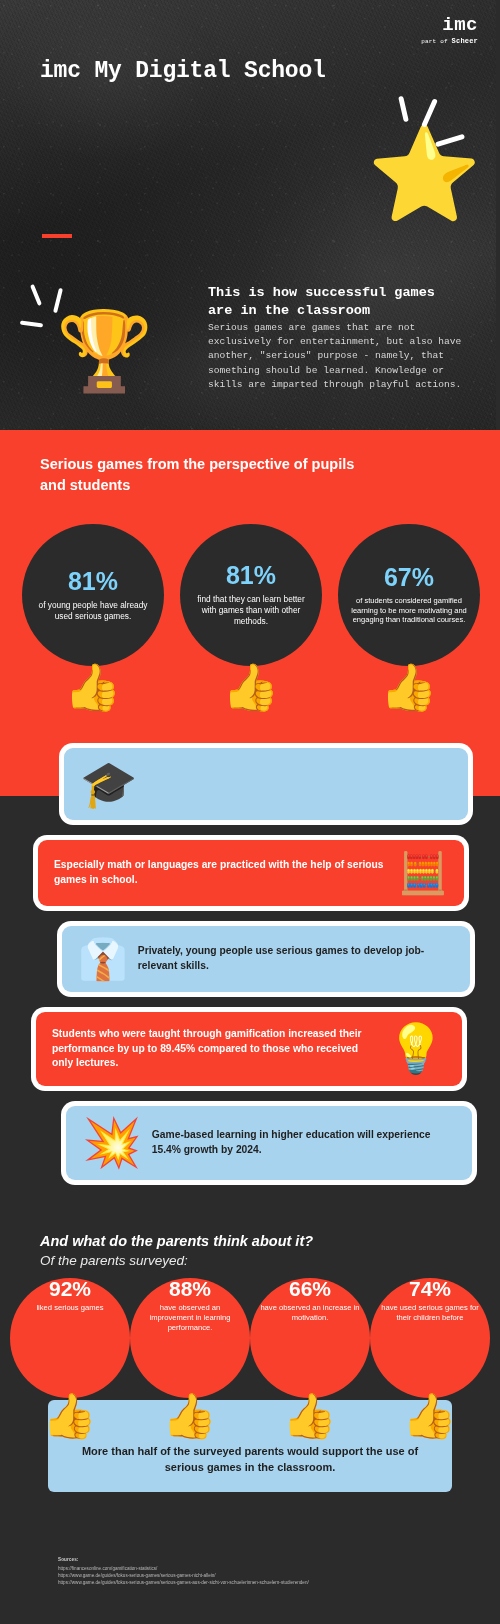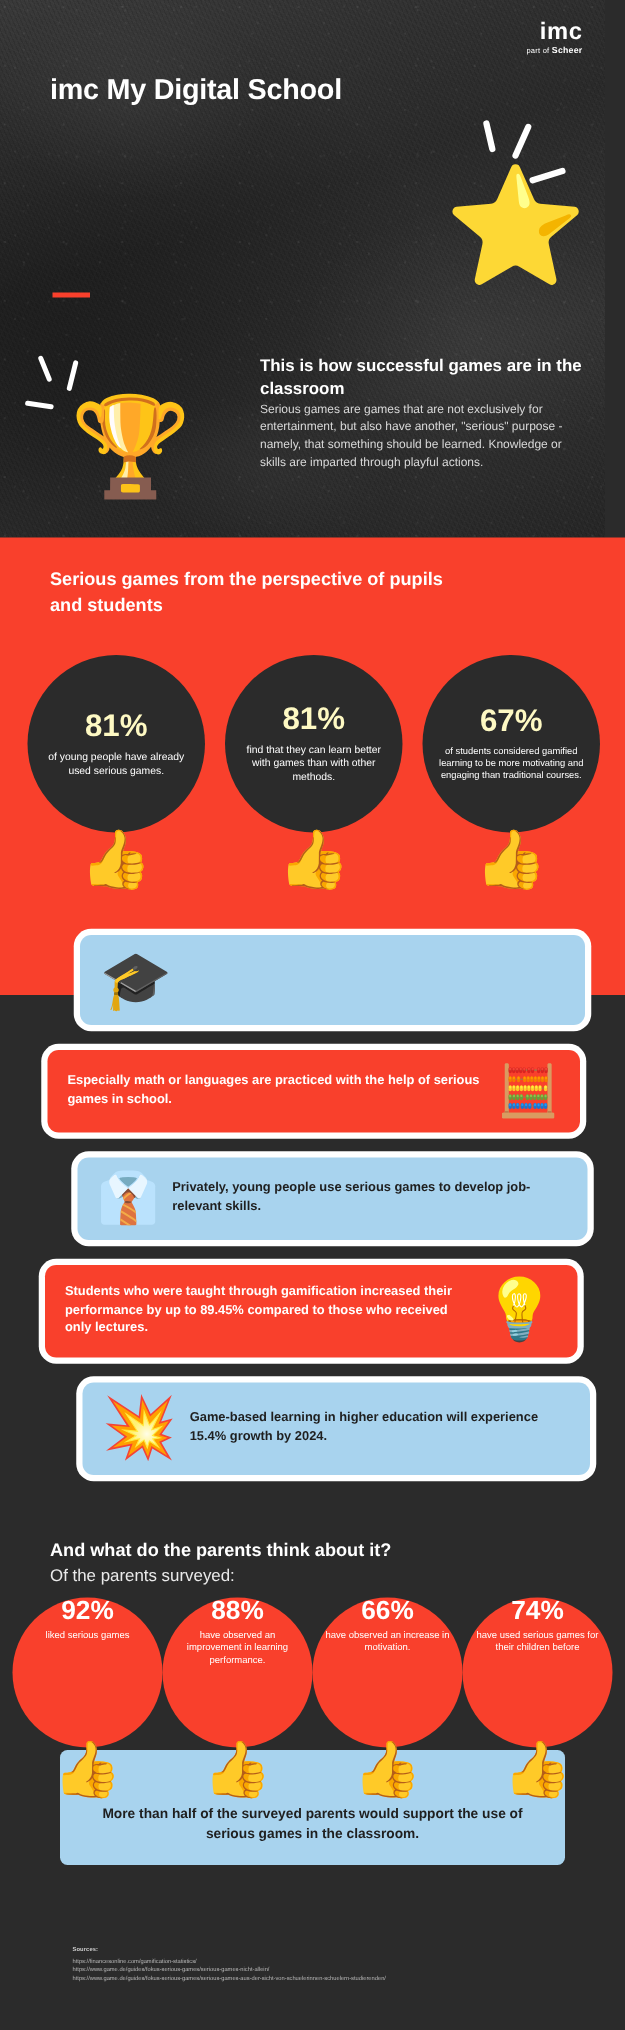--- a/index.html
+++ b/index.html
@@ -7,31 +7,32 @@
   body {
     font-family:"Liberation Sans", sans-serif;
     background:#2b2b2b;
     overflow:hidden;
     position:relative;
   }
   .page { width:500px; height:1624px; position:relative; overflow:hidden; }
 
   
   .chalk {
-    position:absolute; left:0; right:16px;
+    position:absolute; left:0; right:4px;
     background-color:#2e2e2e;
     background-image:
       radial-gradient(ellipse 160px 120px at 22% 18%, rgba(255,255,255,.045), transparent 70%),
       radial-gradient(ellipse 200px 150px at 78% 62%, rgba(255,255,255,.035), transparent 70%),
       radial-gradient(ellipse 140px 90px at 45% 88%, rgba(255,255,255,.03), transparent 70%),
       radial-gradient(circle at 12% 70%, rgba(0,0,0,.35), transparent 60%),
       repeating-linear-gradient(27deg, rgba(255,255,255,.016) 0 1px, transparent 1px 4px),
       repeating-linear-gradient(113deg, rgba(255,255,255,.013) 0 1px, transparent 1px 5px),
       repeating-linear-gradient(66deg, rgba(0,0,0,.10) 0 1px, transparent 1px 3px),
       linear-gradient(160deg, #3a3a3a 0%, #2a2a2a 40%, #333 70%, #262626 100%);
+    font-family: Liberation Mono, monospace;
   }
   .chalk::after{
     content:""; position:absolute; inset:0; pointer-events:none;
     background-image:
       radial-gradient(circle at 8% 12%, rgba(255,255,255,.07) 0 .6px, transparent 1.2px),
       radial-gradient(circle at 31% 44%, rgba(255,255,255,.06) 0 .6px, transparent 1.2px),
       radial-gradient(circle at 57% 21%, rgba(255,255,255,.05) 0 .6px, transparent 1.2px),
       radial-gradient(circle at 73% 67%, rgba(255,255,255,.06) 0 .6px, transparent 1.2px),
       radial-gradient(circle at 89% 35%, rgba(255,255,255,.05) 0 .6px, transparent 1.2px),
       radial-gradient(circle at 18% 81%, rgba(255,255,255,.05) 0 .6px, transparent 1.2px),
@@ -81,21 +82,21 @@
   .redband h2 {
     position:absolute; left:40px; top:24px; width:340px;
     font-size:14.5px; font-weight:700; color:#fff; line-height:1.42;
   }
   .circles { position:absolute; left:22px; top:94px; width:458px; display:flex; justify-content:space-between; }
   .dcircle {
     width:142px; height:142px; border-radius:50%; background:#2b2b2b;
     display:flex; flex-direction:column; align-items:center; justify-content:center;
     text-align:center; padding:0 9px; position:relative;
   }
-  .dcircle .pct { font-size:25px; font-weight:700; color:#fef9c3; line-height:1; margin-bottom:6px; }
+  .dcircle .pct { font-size:25px; font-weight:700; color:#7dd3fc; line-height:1; margin-bottom:6px; }
   .dcircle .cap { font-size:8.3px; font-weight:400; color:#fff; line-height:1.32; }
   .dcircle.small .cap { font-size:7.5px; line-height:1.3; }
   .thumb-below { position:absolute; left:50%; transform:translateX(-50%); bottom:-44px; font-size:46px; line-height:1; }
 
   
   .cards { position:absolute; left:0; top:748px; width:500px; }
   .card {
     position:relative; border-radius:9px; padding:13px 16px;
     display:flex; align-items:center; gap:10px;
     box-shadow:0 0 0 5px #ffffff;
@@ -108,21 +109,21 @@
   .card.c1 { margin:0 32px 0 64px; }
   .card.c2 { margin:20px 36px 0 38px; }
   .card.c3 { margin:20px 30px 0 62px; }
   .card.c4 { margin:20px 38px 0 36px; }
   .card.c5 { margin:20px 28px 0 66px; }
   .card.c1 .txt, .card.c3 .txt, .card.c5 .txt { text-align:left; }
   .card .emo.grad { font-size:46px; margin-right:4px; }
   .card .emo.big  { font-size:48px; }
 
   
-  .parents-head { position:absolute; left:40px; top:1232px; width:420px; }
+  .parents-head { position:absolute; left:40px; top:1232px; width:420px;font-style:italic; }
   .parents-head h2 { font-size:14.5px; font-weight:700; color:#fff; line-height:1.3; }
   .parents-head p { font-size:13.5px; font-weight:300; color:#eaeaea; line-height:1.3; margin-top:1px; }
 
   .pcircles { position:absolute; left:10px; top:1278px; width:480px; display:flex; justify-content:space-between; z-index:3; }
   .pcircle {
     width:120px; height:120px; border-radius:50%; background:#f9402c;
     display:flex; flex-direction:column; align-items:center; justify-content:flex-start;
     text-align:center; padding:0 7px; position:relative;
   }
   .pcircle .pct { font-size:21px; font-weight:700; color:#fff; line-height:1; margin-bottom:4px; }

